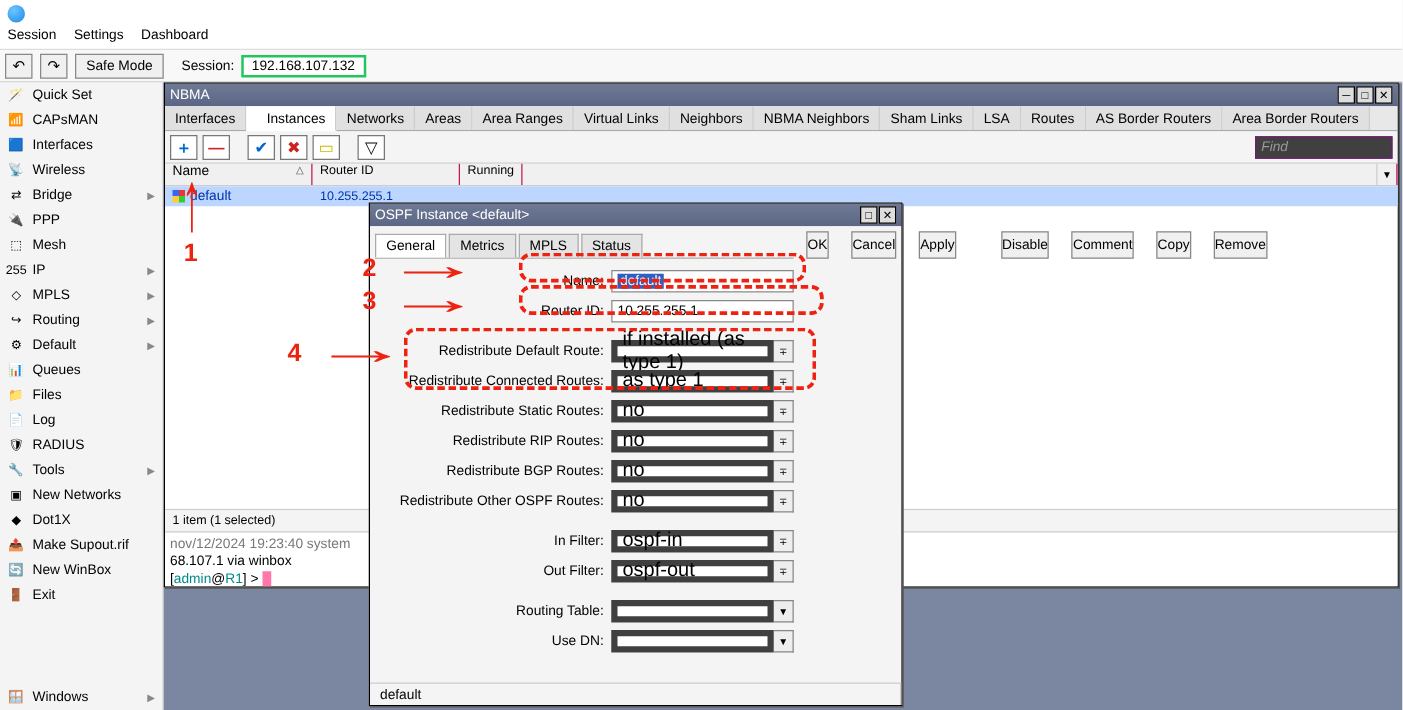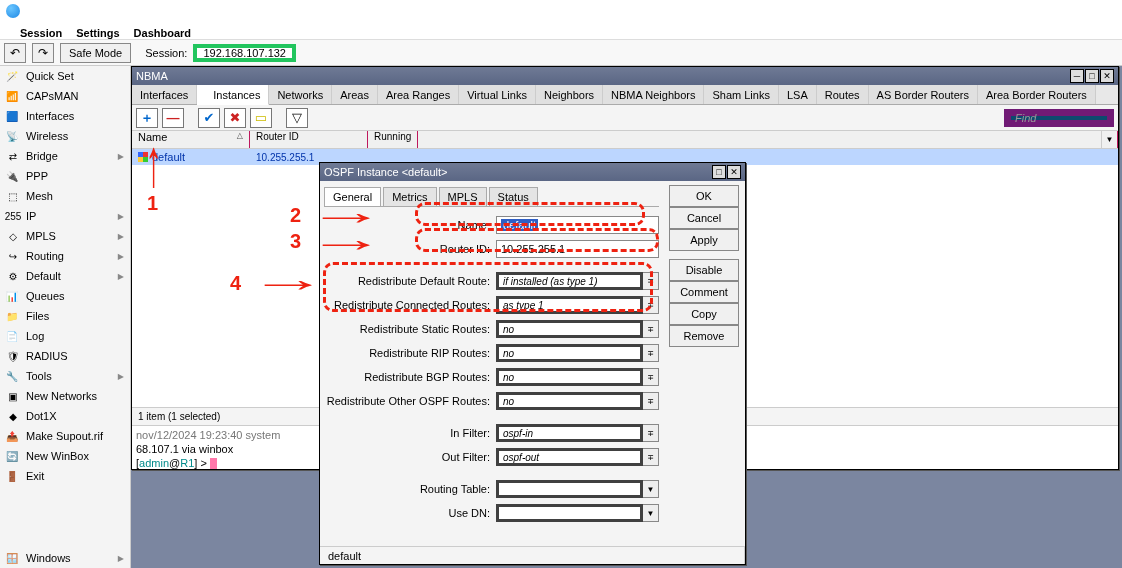--- a/index.html
+++ b/index.html
@@ -1,27 +1,27 @@
 <!DOCTYPE html>
 <html><head>
 <meta charset="utf-8">
 <style>
 * { box-sizing: border-box; margin: 0; padding: 0; font-family: "Segoe UI", Tahoma, sans-serif; font-size: 11px; }
 body { background: #fff; width: 1122px; height: 568px; overflow: hidden; position: relative; }
 
 .titlebar { height: 22px; display: flex; align-items: center; padding-left: 6px; color: #000; }
 .titlebar .app-icon { width: 14px; height: 14px; border-radius: 50%; background: radial-gradient(circle at 35% 30%, #6ac6ff, #1e88e5); margin-right: 6px; }
 
-.menubar { height: 18px; display: flex; align-items: flex-end; padding-left: 20px; gap: 14px; color: #000; border-bottom: 1px solid #ddd; font-weight: bold; }
+.menubar { height: 18px; display: flex; align-items: flex-start; padding-left: 6px; gap: 14px; color: #000; border-bottom: 1px solid #ddd; }
 .menubar span { cursor: default; }
 
 .toolbar { height: 26px; display: flex; align-items: center; padding: 0 4px; gap: 6px; border-bottom: 1px solid #ccc; background: #f8f8f8; }
 .tbtn { width: 22px; height: 20px; border: 1px solid #888; background: #f0f0f0; display: flex; align-items: center; justify-content: center; font-size: 12px; cursor: default; }
 .safe { height: 20px; border: 1px solid #888; background: #f0f0f0; padding: 0 8px; display: flex; align-items: center; }
-.session-ip { height: 18px; border: 4px solid #22c55e; background: #fff; padding: 0 6px; min-width: 100px; display: flex; align-items: center; }
+.session-ip { height: 18px; border: 2px solid #22c55e; background: #fff; padding: 0 6px; min-width: 100px; display: flex; align-items: center; }
 
 .main { display: flex; height: calc(568px - 22px - 18px - 26px); }
 
 .sidebar { width: 131px; background: #f4f4f4; border-right: 1px solid #ccc; overflow: hidden; display: flex; flex-direction: column; }
 .s-item { height: 20px; display: flex; align-items: center; padding-left: 6px; gap: 6px; cursor: default; position: relative; }
 .s-item .chev { position: absolute; right: 6px; color: #888; font-size: 8px; }
 .s-icon { width: 14px; height: 14px; display: flex; align-items: center; justify-content: center; font-size: 10px; }
 .sidebar .spacer { flex: 1; }
 
 .workspace { flex: 1; background: #7b86a0; position: relative; }
@@ -31,21 +31,21 @@
 .cw-title .ctl { margin-left: auto; display: flex; gap: 1px; }
 .cw-title .ctl span { width: 14px; height: 14px; border: 1px solid #000; background: #ddd; color: #000; display: flex; align-items: center; justify-content: center; font-size: 9px; cursor: default; }
 
 .ospf-win { left: 0; top: 0; width: 988px; }
 .tabs { display: flex; background: #e8e8e8; height: 20px; border-bottom: 1px solid #aaa; }
 .tab { padding: 0 8px; display: flex; align-items: center; border-right: 1px solid #ccc; cursor: default; background: #e0e0e0; }
 .tab.active { background: #fff; border-bottom: 1px solid #fff; margin-bottom: -1px; padding-left: 16px; }
 
 .ospf-toolbar { height: 26px; display: flex; align-items: center; gap: 4px; padding: 4px; background: #f4f4f4; border-bottom: 1px solid #ccc; }
 .otb { width: 22px; height: 20px; border: 1px solid #777; background: #fff; display: flex; align-items: center; justify-content: center; font-size: 13px; cursor: default; }
-.find { margin-left: auto; width: 110px; height: 18px; border: 7px solid #701a75; padding: 0 4px; display: flex; align-items: center; color: #999; font-style: italic; background: #0c4a6e; }
+.find { margin-left: auto; width: 110px; height: 18px; border: 1px solid #701a75; padding: 0 4px; display: flex; align-items: center; color: #999; font-style: italic; background: #404040; }
 
 .grid-head { display: flex; height: 18px; background: #f0f0f0; border-bottom: 1px solid #ccc; }
 .gh { border-right: 1px solid #be185d; padding: 0 6px; display: flex; font-size: 10px; }
 .gh.name { width: 118px; } .gh.rid { width: 118px; } .gh.run { width: 50px; } .gh.rest { flex: 1; position: relative; }
 .gh .sort { font-size: 8px; margin-left: auto; color: #555; }
 .dd-caret { position: absolute; right: 0; top: 0; width: 16px; height: 100%; border-left: 1px solid #ccc; display: flex; align-items: center; justify-content: center; font-size: 8px; }
 
 .grid-body { height: 258px; background: #fff; position: relative; }
 .row.sel { background: #bcd6ff; color: #0033aa; height: 16px; display: flex; align-items: center; }
 .cell { padding: 0 6px; font-size: 10px; }
@@ -53,35 +53,35 @@
 .cell.rid { width: 118px; }
 .row-icon { width: 10px; height: 10px; background: conic-gradient(#e33 0 25%, #3c3 0 50%, #fc3 0 75%, #36f 0 100%); }
 
 .status-strip { height: 18px; border-top: 1px solid #ccc; background: #f4f4f4; padding: 0 6px; display: flex; align-items: center; font-size: 10px; }
 
 .terminal { background: #fff; font-family: "Courier New", monospace; font-size: 12px; padding: 2px 4px; border-top: 1px solid #ccc; line-height: 14px; height: 44px; overflow: hidden; }
 .terminal .gray { color: #777; }
 .terminal .teal { color: #008b8b; }
 .terminal .cursor { display: inline-block; width: 7px; height: 13px; background: #f7a; vertical-align: middle; }
 
-.dialog { left: 188px; top: 96px; width: 427px; }
+.dialog { left: 164px; top: 96px; width: 427px; }
 .dialog .body { display: flex; height: 365px; background: #f4f4f4; }
 .dialog .form { flex: 1; padding: 6px 4px 0 4px; display: flex; flex-direction: column; }
-.dialog .sidebtns { width: 82px; padding: 4px 6px; display: flex; flex-direction: column; gap: 0; }
+.dialog .sidebtns { width: 82px; padding: 4px 6px; display: flex; flex-direction: row; gap: 18px; }
 .sbtn { height: 22px; border: 1px solid #888; background: #f0f0f0; display: flex; align-items: center; justify-content: center; cursor: default; }
 
 .dtabs { display: flex; height: 20px; border-bottom: 1px solid #aaa; margin-bottom: 6px; }
 .dtab { padding: 0 8px; border: 1px solid #aaa; border-bottom: none; margin-right: 2px; background: #e4e4e4; display: flex; align-items: center; cursor: default; }
 .dtab.active { background: #fff; }
 
 .frow { display: flex; align-items: center; height: 24px; }
-.flabel { width: 172px; text-align: right; padding-right: 6px; font-size: 11px; }
+.flabel { width: 172px; text-align: right; padding-right: 6px; font-size: 11px; margin-left: 17px; }
 .fcontrol { flex: 1; display: flex; align-items: stretch; height: 18px; }
 .finput { flex: 1; border: 1px solid #888; background: #fff; padding: 0 4px; font-size: 11px; display: flex; align-items: center; overflow: hidden; }
-.fsel { flex: 1; border: 3px solid #404040; background: #fff; padding: 0 4px; font-size: 10px; display: flex; align-items: center; position: relative; font-style: italic; }
+.fsel { flex: 1; border: 5px solid #404040; background: #fff; padding: 0 4px; font-size: 16px; display: flex; align-items: center; position: relative; }
 .dd { width: 16px; border: 1px solid #888; border-left: none; background: #eee; display: flex; align-items: center; justify-content: center; font-size: 8px; cursor: default; }
 .gap { height: 8px; }
 .highlight-sel { background: #2f5ec4; color: #fff; padding: 0 2px; }
 
 .dlg-status { height: 18px; border-top: 1px solid #ccc; background: #f4f4f4; display: flex; align-items: center; }
 .dlg-status .seg { padding: 0 8px; border-right: 1px solid #ccc; height: 100%; display: flex; align-items: center; flex: 1; }
 
 .red-dash { border: 3px dashed #e21; border-radius: 10px; position: absolute; pointer-events: none; }
 .red-arrow { position: absolute; color: #e21; font-size: 36px; font-weight: bold; pointer-events: none; transform: scaleX(2.2); transform-origin: left center; }
 .red-num { position: absolute; color: #e21; font-size: 20px; font-weight: bold; pointer-events: none; }

